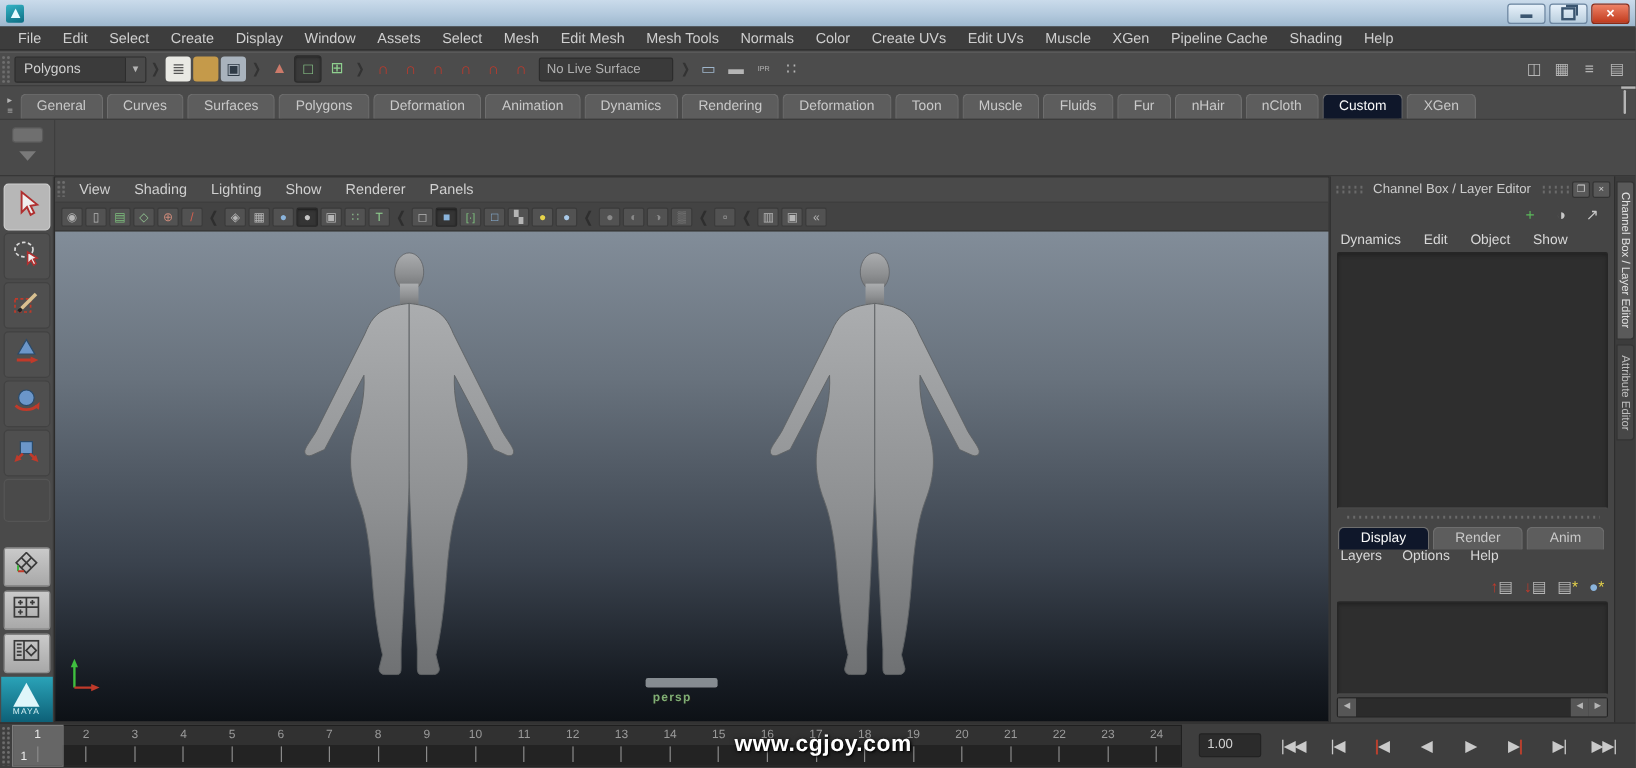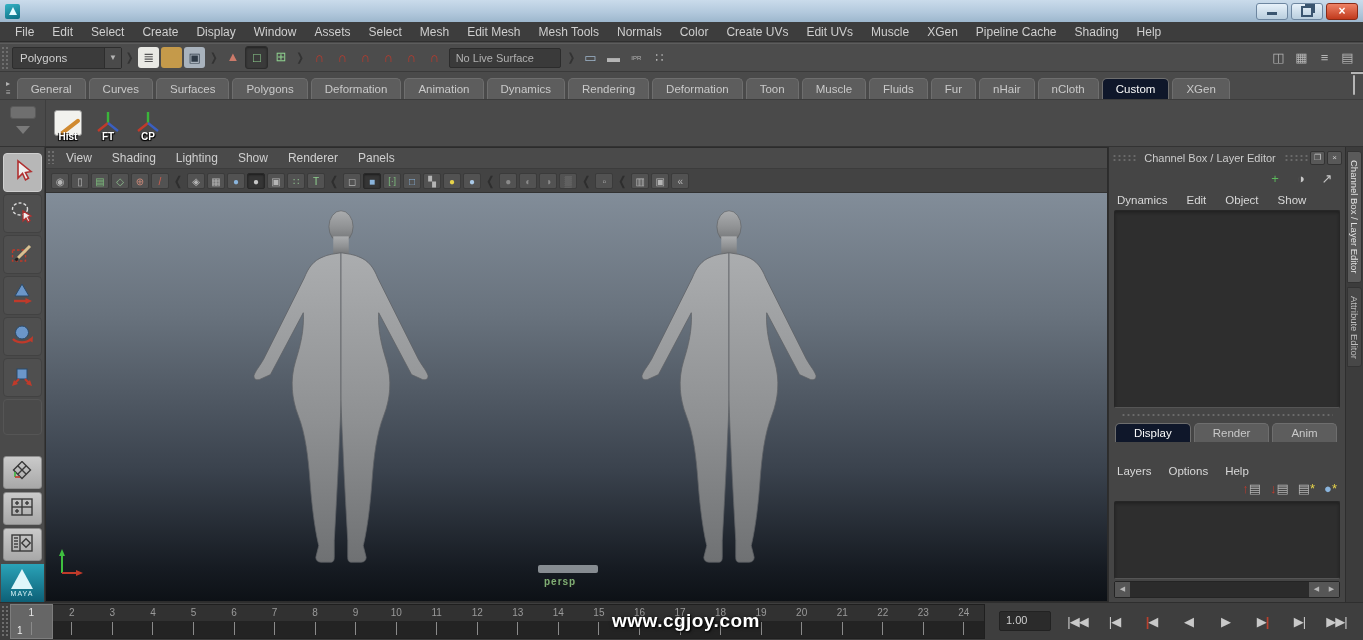--- a/index.html
+++ b/index.html
@@ -114,21 +114,21 @@
   .cbi{width:20px;height:18px;margin-left:6px;font-size:13px;color:#c8c8c8;text-align:center;line-height:18px;}
   .cb-menus{height:18px;display:flex;align-items:center;padding-left:8px;}
   .cb-menus .m-item{font-size:11.5px;color:#d8d8d8;padding:0 11px 0 0;margin-right:8px;}
   .inset-box{background:#2e2e2e;border:1px solid #262626;border-bottom-color:#555;border-radius:2px;
     margin:1px 5px;box-shadow:inset 0 2px 3px #222;}
   .cb-list{flex:1;}
   .dotted-sep{height:8px;margin:2px 12px;
     background-image:radial-gradient(circle,#6a6a6a 1px,transparent 1.2px);background-size:5px 4px;background-repeat:repeat-x;background-position:left center;}
   .le-tabs{height:21px;display:flex;align-items:flex-end;padding-left:6px;}
   .le-tabs .sh-tab{font-size:11.5px;padding:3px 18px;}
-  .le-menus{height:19px;display:flex;align-items:flex-end;padding-left:8px;margin-top:16px;}
+  .le-menus{height:19px;display:flex;align-items:flex-start;padding-left:8px;}
   .le-menus .m-item{font-size:11.5px;color:#d8d8d8;padding:0 11px 0 0;margin-right:6px;}
   .le-iconrow{height:23px;display:flex;align-items:center;justify-content:flex-end;padding-right:8px;}
   .lic{height:18px;margin-left:9px;font-size:13px;color:#b5b5b5;display:flex;align-items:center;}
   .lic i{font-style:normal;}
   .le-list{height:76px;}
   .hscroll{height:15px;margin:1px 5px 4px;display:flex;background:#2b2b2b;border:1px solid #242424;border-radius:2px;}
   .hs-btn{width:15px;background:#565656;color:#b5b5b5;font-size:7px;text-align:center;line-height:14px;}
   .hs-track{flex:1;}
   
   .sidestrip{width:18px;background:#3c3c3c;border-left:1px solid #2e2e2e;display:flex;
@@ -285,42 +285,20 @@
       <span class="sh-tab">XGen</span>
     </span>
   <span class="shelf-trash"><span class="trash"></span></span>
 </div>
 
 <div class="shelf-body">
   <div class="shelf-left">
     <span class="knob"></span>
     <span class="dn"></span>
   </div>
-  <div class="shelf-items">
-    <div class="shelf-item">
-      <span class="hist-ic"></span>
-      <span class="ilabel">Hist</span>
-    </div>
-    <div class="shelf-item">
-      <svg width="28" height="26" viewBox="0 0 28 26">
-        <line x1="14" y1="2" x2="14" y2="13" stroke="#3bb43b" stroke-width="2.4"></line>
-        <line x1="14" y1="13" x2="4" y2="21" stroke="#c03a2a" stroke-width="2.4"></line>
-        <line x1="14" y1="13" x2="24" y2="21" stroke="#3a5fc0" stroke-width="2.4"></line>
-      </svg>
-      <span class="ilabel">FT</span>
-    </div>
-    <div class="shelf-item">
-      <svg width="28" height="26" viewBox="0 0 28 26">
-        <line x1="14" y1="2" x2="14" y2="13" stroke="#3bb43b" stroke-width="2.4"></line>
-        <line x1="14" y1="13" x2="4" y2="21" stroke="#c03a2a" stroke-width="2.4"></line>
-        <line x1="14" y1="13" x2="24" y2="21" stroke="#3a5fc0" stroke-width="2.4"></line>
-      </svg>
-      <span class="ilabel">CP</span>
-    </div>
-  </div>
 </div>
 
 <div class="main">
 
   <div class="toolbox" id="toolbox">
       <div class="tool-btn active">
         <span><svg width="24" height="24" viewBox="0 0 24 24">
             <path d="M8,2 L8,19 L12.5,14.5 L15.5,21 L18.5,19.3 L15.5,13.5 L21,12.5 Z" fill="#efefef" stroke="#b03030" stroke-width="1.6"></path>
           </svg></span>
       </div>

